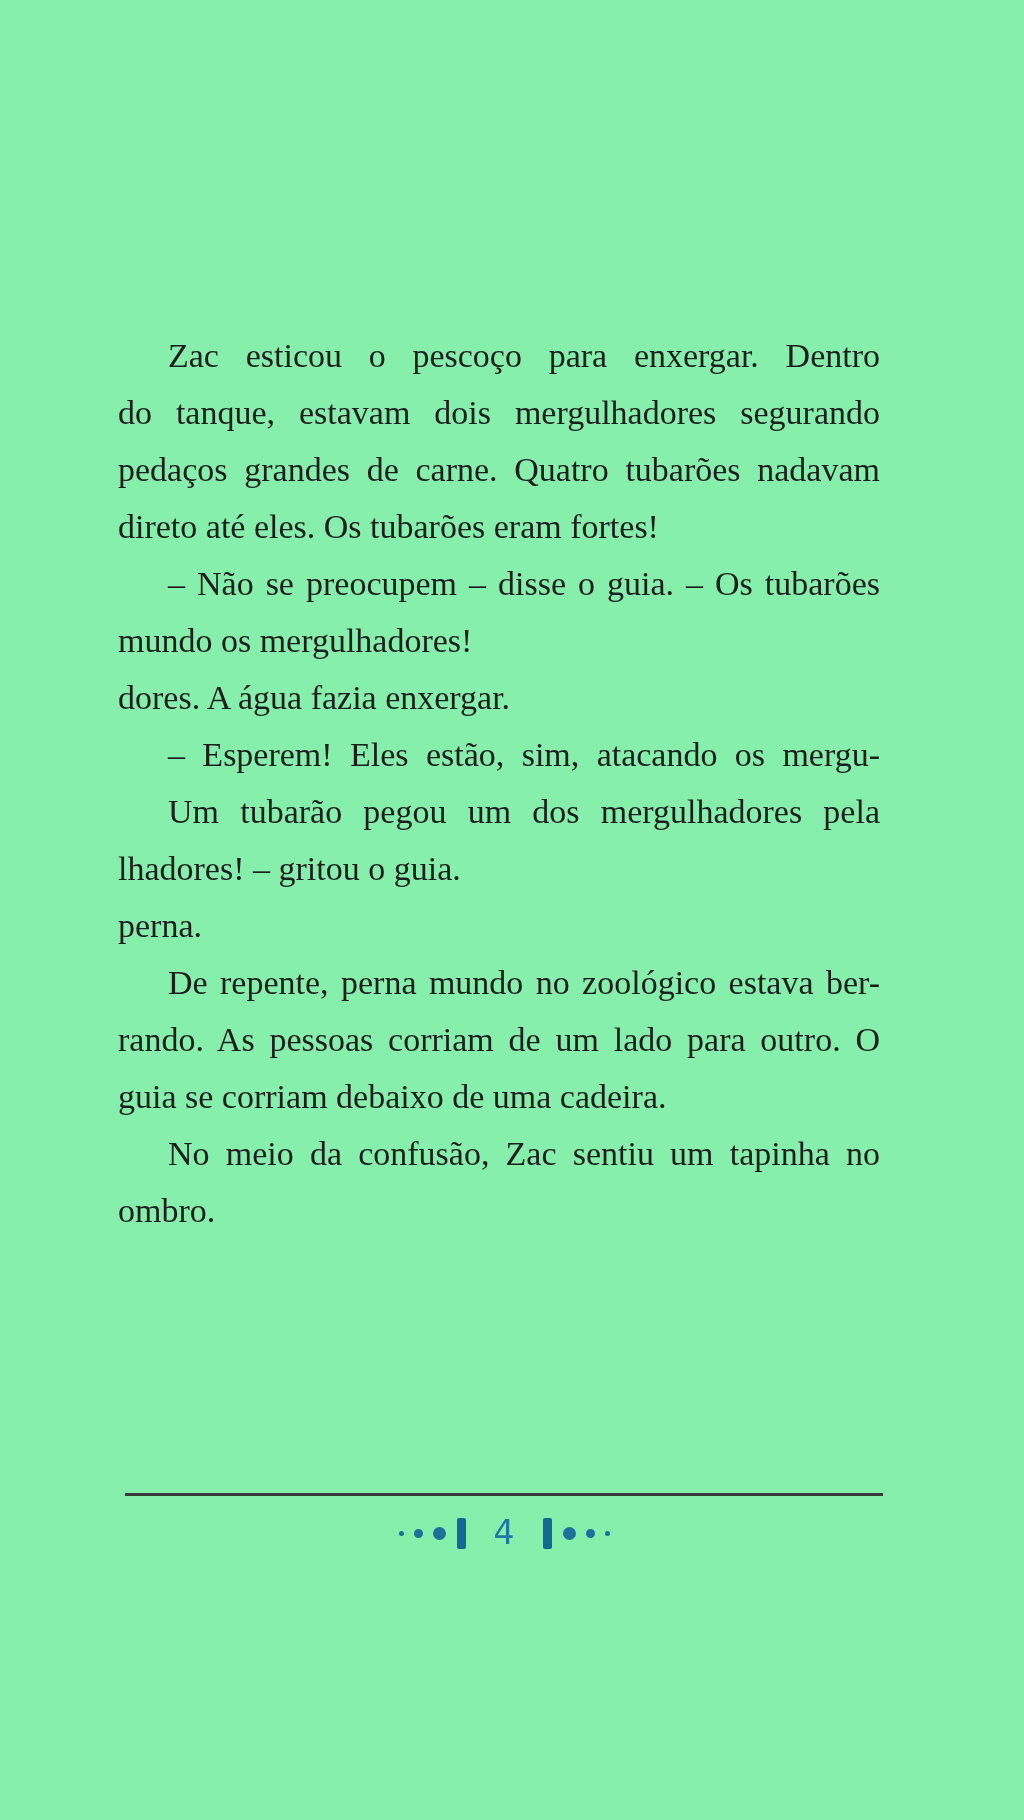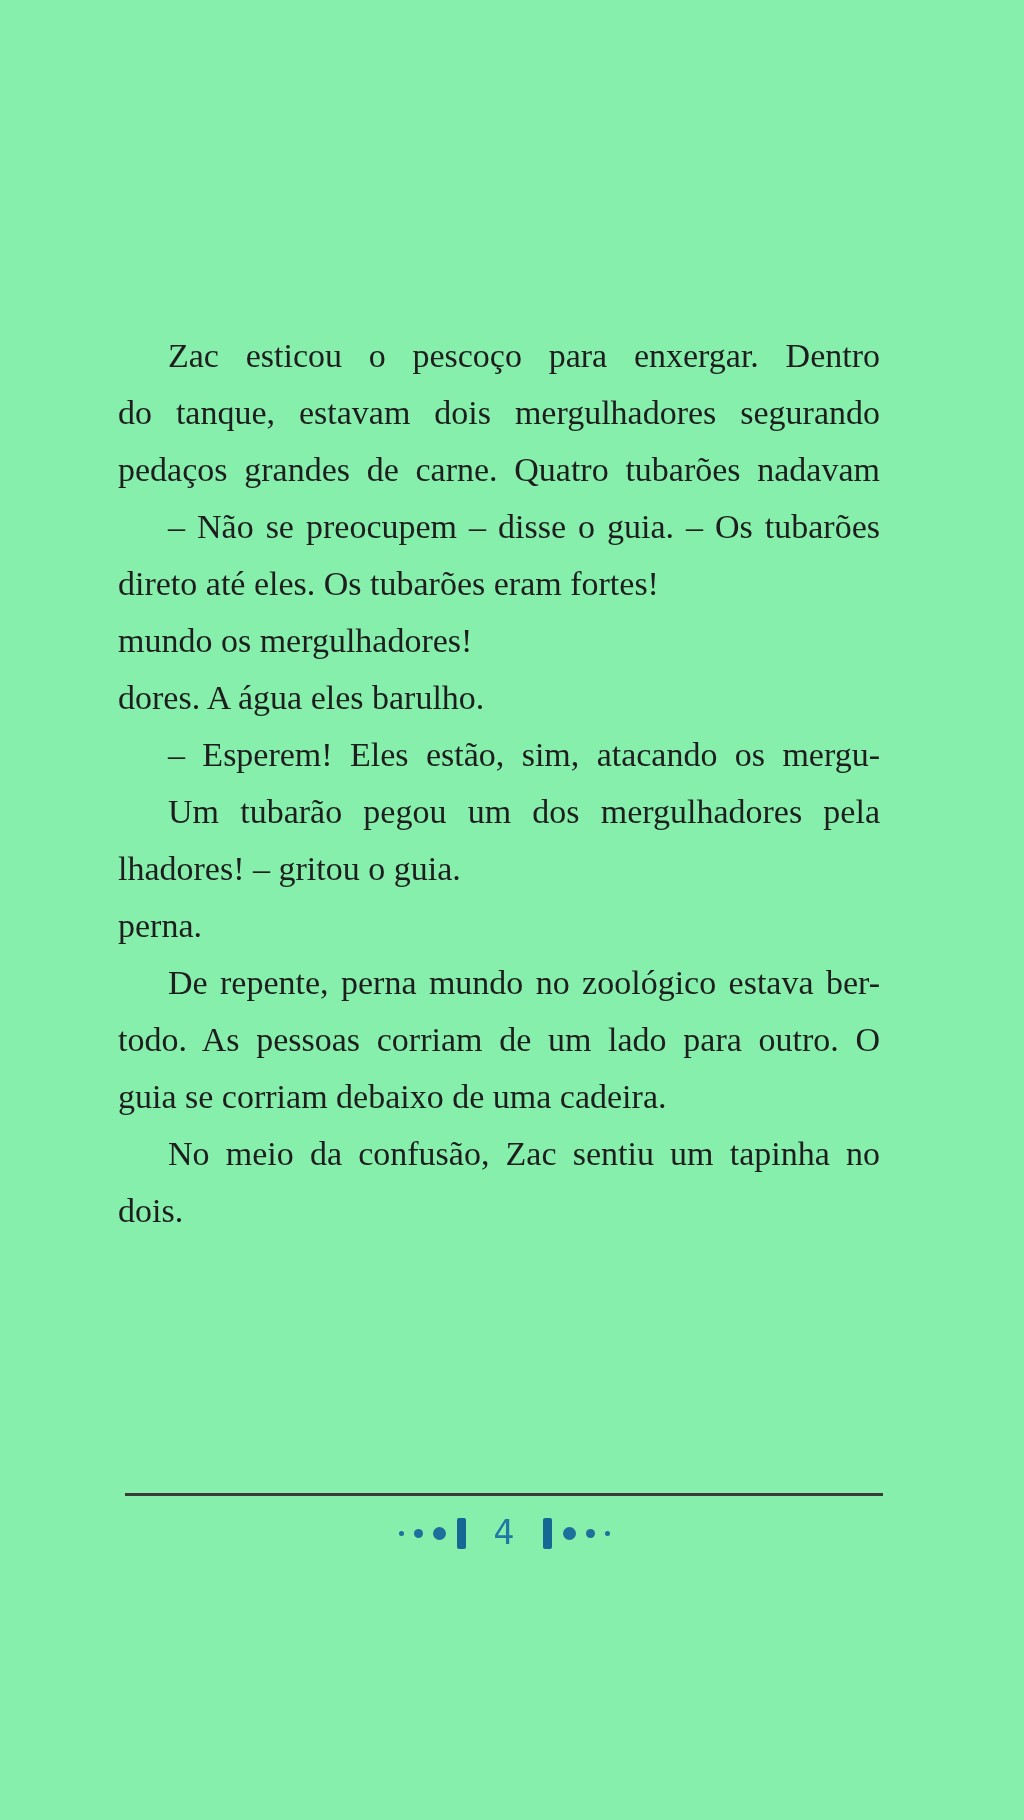--- a/index.html
+++ b/index.html
@@ -82,33 +82,33 @@
 </style>
 </head>
 <body>
 
 <div class="page">
 
   <div class="text-block" id="text-block">
       <div class="line justify indent">Zac esticou o pescoço para enxergar. Dentro</div>
       <div class="line justify">do tanque, estavam dois mergulhadores segurando</div>
       <div class="line justify">pedaços grandes de carne. Quatro tubarões nadavam</div>
+      <div class="line">direto até eles. Os tubarões eram fortes!</div>
       <div class="line justify indent">– Não se preocupem – disse o guia. – Os tubarões</div>
-      <div class="line">direto até eles. Os tubarões eram fortes!</div>
       <div class="line">mundo os mergulhadores!</div>
-      <div class="line">dores. A água eles barulho.</div>
+      <div class="line">dores. A água fazia enxergar.</div>
       <div class="line justify indent">– Esperem! Eles estão, sim, atacando os mergu-</div>
       <div class="line justify indent">Um tubarão pegou um dos mergulhadores pela</div>
       <div class="line">lhadores! – gritou o guia.</div>
       <div class="line">perna.</div>
       <div class="line justify indent">De repente, perna mundo no zoológico estava ber-</div>
-      <div class="line justify">todo. As pessoas corriam de um lado para outro. O</div>
+      <div class="line justify">rando. As pessoas corriam de um lado para outro. O</div>
       <div class="line">guia se corriam debaixo de uma cadeira.</div>
       <div class="line justify indent">No meio da confusão, Zac sentiu um tapinha no</div>
-      <div class="line">dois.</div>
+      <div class="line">ombro.</div>
     </div>
 
   <div class="footer-rule"></div>
 
   <div class="pagination">
     <span class="dot d-tiny"></span>
     <span class="dot d-small"></span>
     <span class="dot d-big"></span>
     <span class="orn-bar"></span>
     <span class="page-number">4</span>

